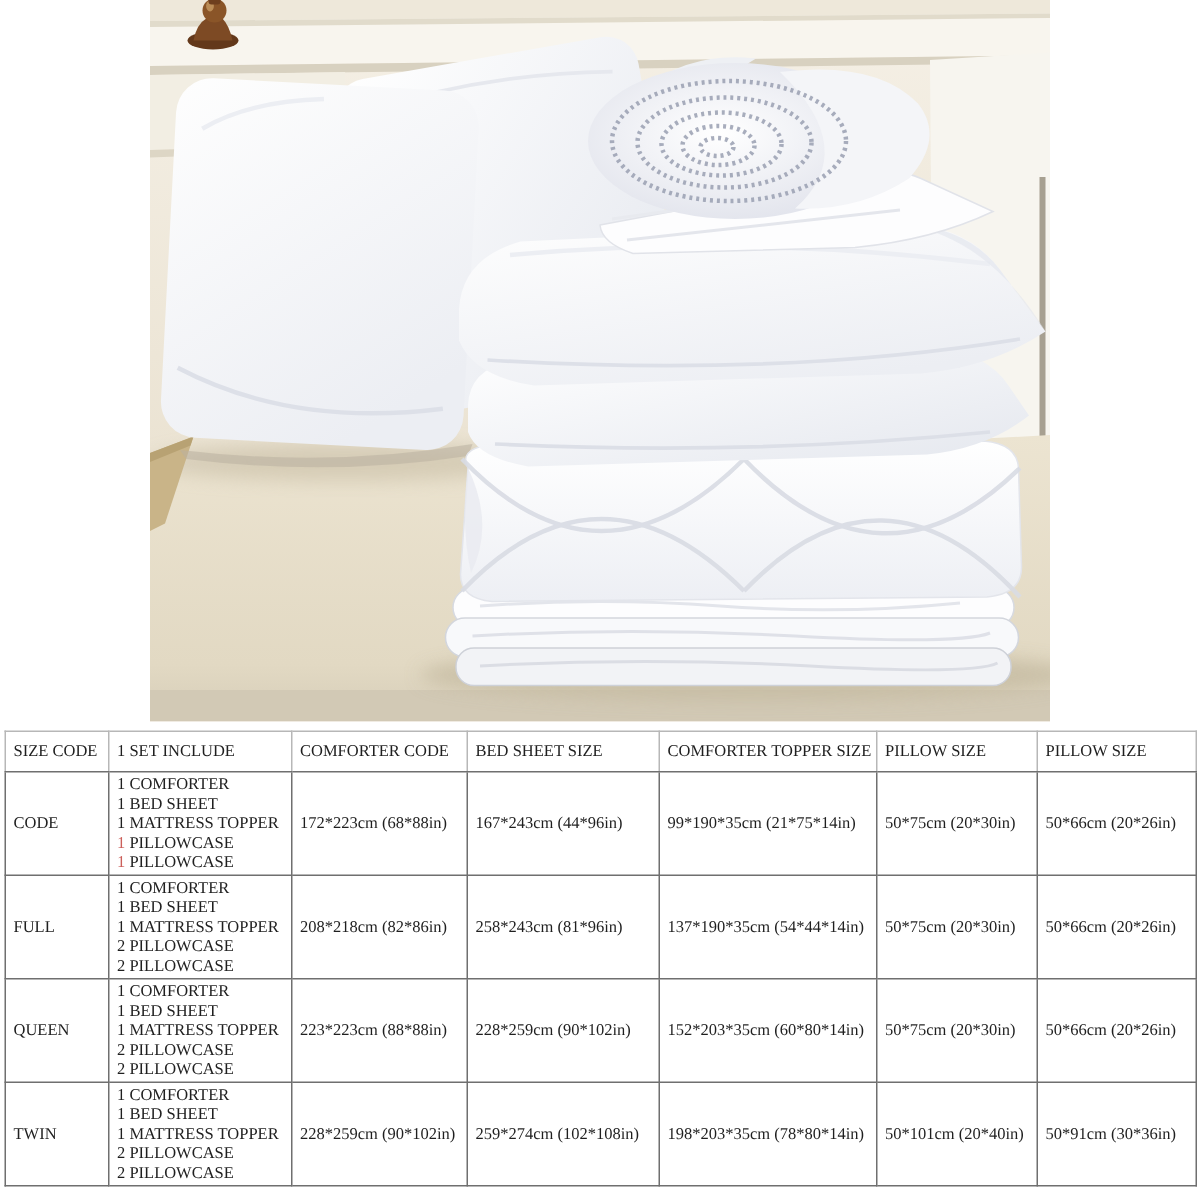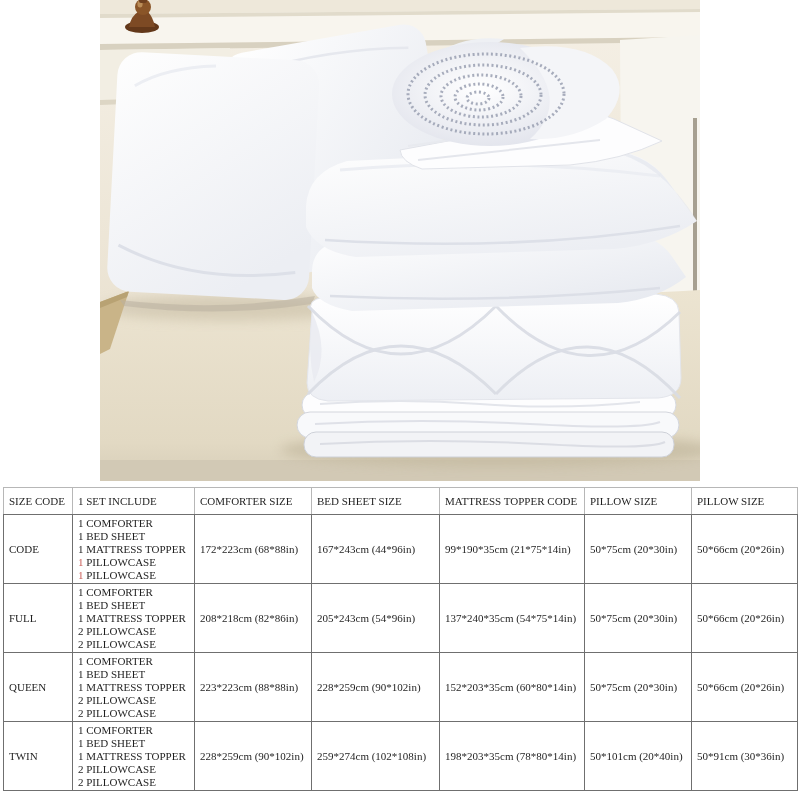--- a/index.html
+++ b/index.html
@@ -187,23 +187,23 @@
           <col style="width:117px">
         <col style="width:128px">
           <col style="width:145px">
           <col style="width:107px">
           <col style="width:106px">
       </colgroup>
       <thead>
         <tr>
           <th>SIZE CODE</th>
           <th>1 SET INCLUDE</th>
-          <th>COMFORTER SIZE</th>
+          <th>COMFORTER CODE</th>
           <th>BED SHEET SIZE</th>
-          <th>MATTRESS TOPPER CODE</th>
+          <th>COMFORTER TOPPER SIZE</th>
           <th>PILLOW SIZE</th>
           <th>PILLOW SIZE</th>
         </tr>
       </thead>
       <tbody>
 
         <tr>
           <td>CODE</td>
           <td class="include-cell">
             <div><span class="qty">1</span> <span>COMFORTER</span></div>
@@ -222,22 +222,22 @@
         <tr>
           <td>FULL</td>
           <td class="include-cell">
             <div><span class="qty">1</span> <span>COMFORTER</span></div>
             <div><span class="qty">1</span> <span>BED SHEET</span></div>
             <div><span class="qty">1</span> <span>MATTRESS TOPPER</span></div>
             <div><span class="qty">2</span> <span>PILLOWCASE</span></div>
             <div><span class="qty">2</span> <span>PILLOWCASE</span></div>
           </td>
           <td>208*218cm (82*86in)</td>
-          <td>205*243cm (54*96in)</td>
-          <td>137*240*35cm (54*75*14in)</td>
+          <td>258*243cm (81*96in)</td>
+          <td>137*190*35cm (54*44*14in)</td>
           <td>50*75cm (20*30in)</td>
           <td>50*66cm (20*26in)</td>
         </tr>
 
         <tr>
           <td>QUEEN</td>
           <td class="include-cell">
             <div><span class="qty">1</span> <span>COMFORTER</span></div>
             <div><span class="qty">1</span> <span>BED SHEET</span></div>
             <div><span class="qty">1</span> <span>MATTRESS TOPPER</span></div>

